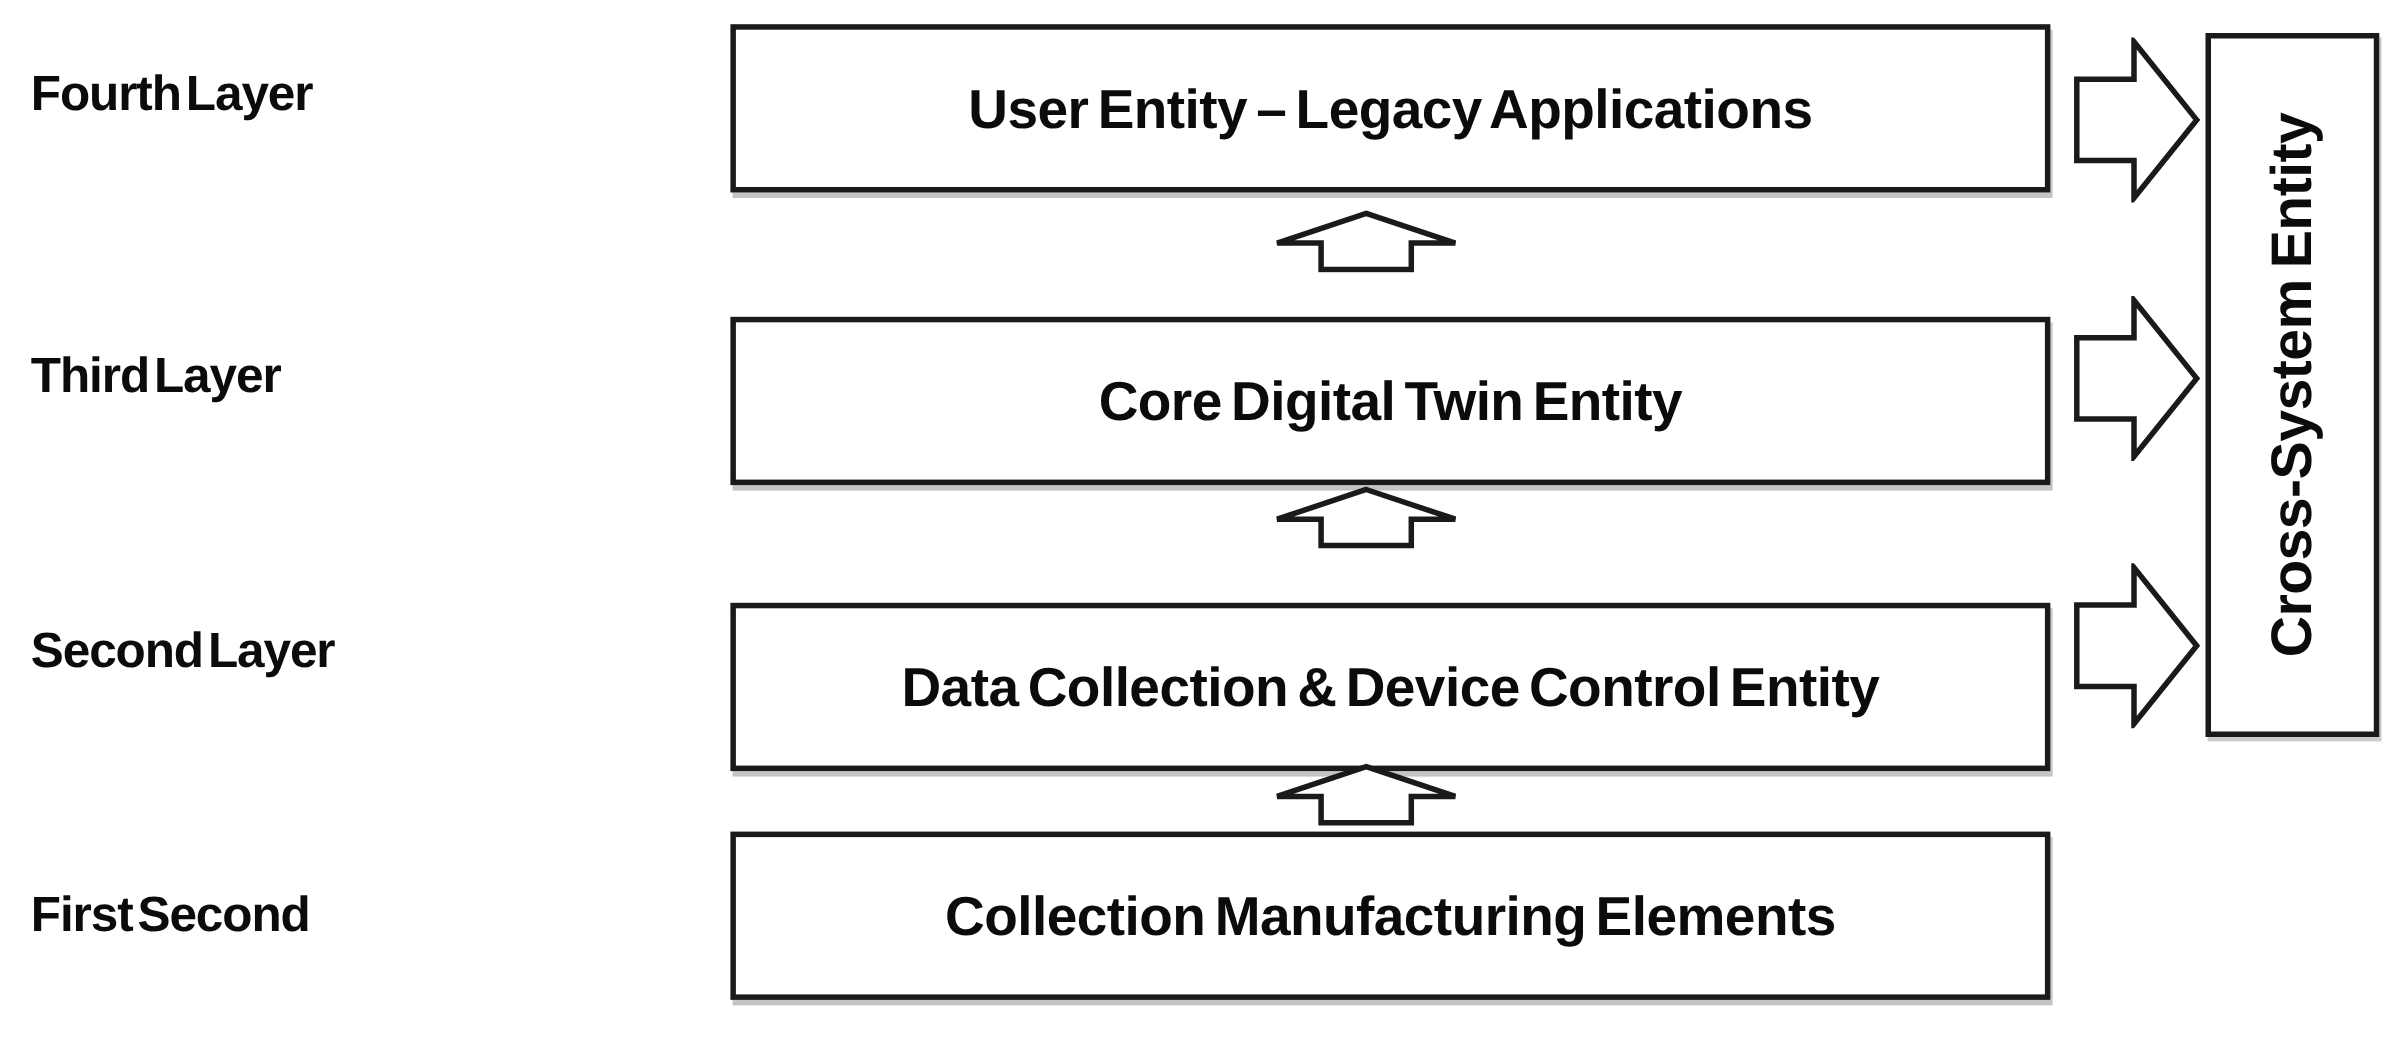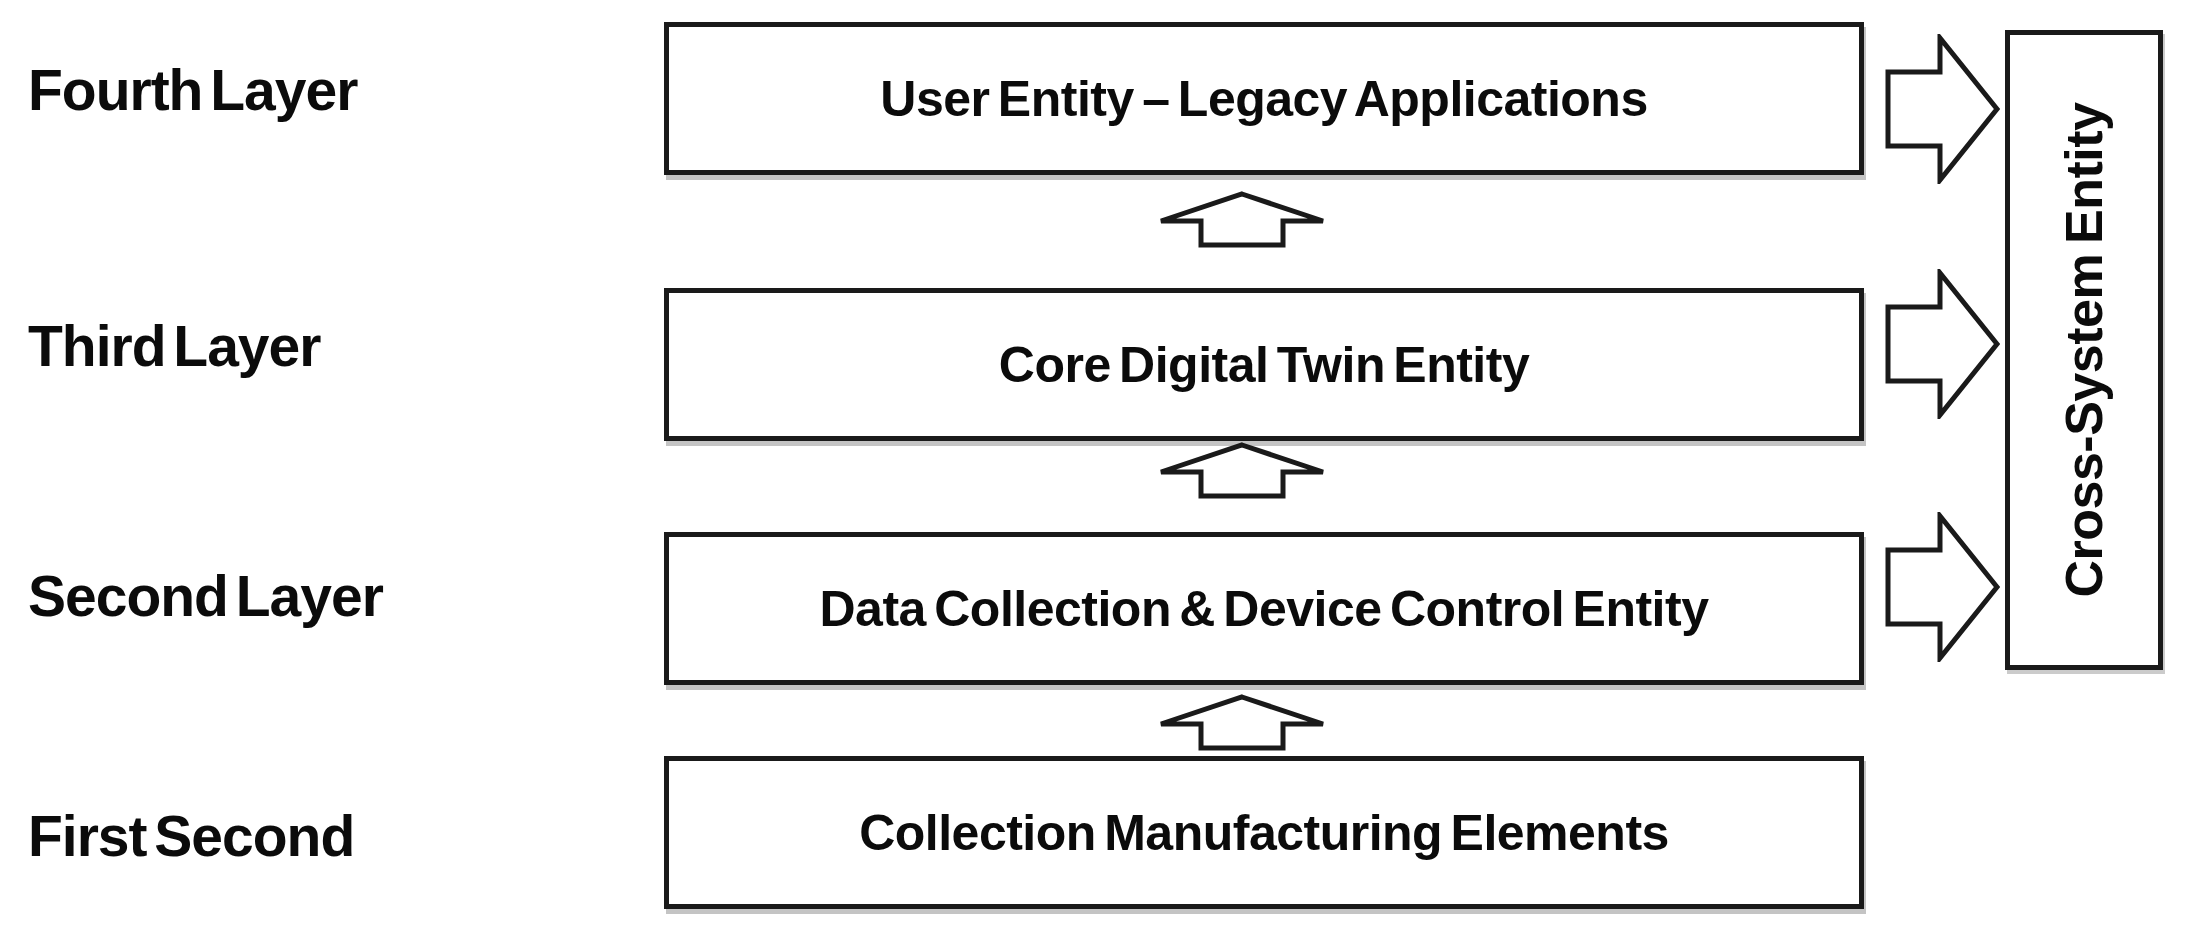--- a/index.html
+++ b/index.html
@@ -14,21 +14,21 @@
     background: #ffffff;
     overflow: hidden;
     font-family: "Liberation Sans", sans-serif;
     color: #0d0d0d;
   }
 
   
   .layer-label {
     position: absolute;
     left: 28px;
-    font-size: 57px;
+    font-size: 45px;
     font-weight: bold;
     letter-spacing: -1px;
     word-spacing: -7px;
     white-space: nowrap;
     line-height: 1;
     color: #0b0b0b;
   }
   .lbl-0 { top: 62px; }
   .lbl-1 { top: 318px; }
   .lbl-2 { top: 568px; }
@@ -43,21 +43,21 @@
     box-sizing: border-box;
     background: #ffffff;
     border: 5px solid #1a1a1a;
     box-shadow: 2px 5px 0 rgba(125,125,125,0.45);
     display: flex;
     align-items: center;
     justify-content: center;
   }
   .box-0 { top: 22px; }
   .box-1 { top: 260px; margin-top: 28px; }
-  .box-2 { top: 532px; text-align: center; }
+  .box-2 { top: 548px; text-align: center; }
   .box-3 { top: 756px; }
   .layer-box .box-title {
     font-size: 50px;
     font-weight: bold;
     letter-spacing: -0.5px;
     word-spacing: -5px;
     white-space: nowrap;
     color: #0b0b0b;
   }
 

